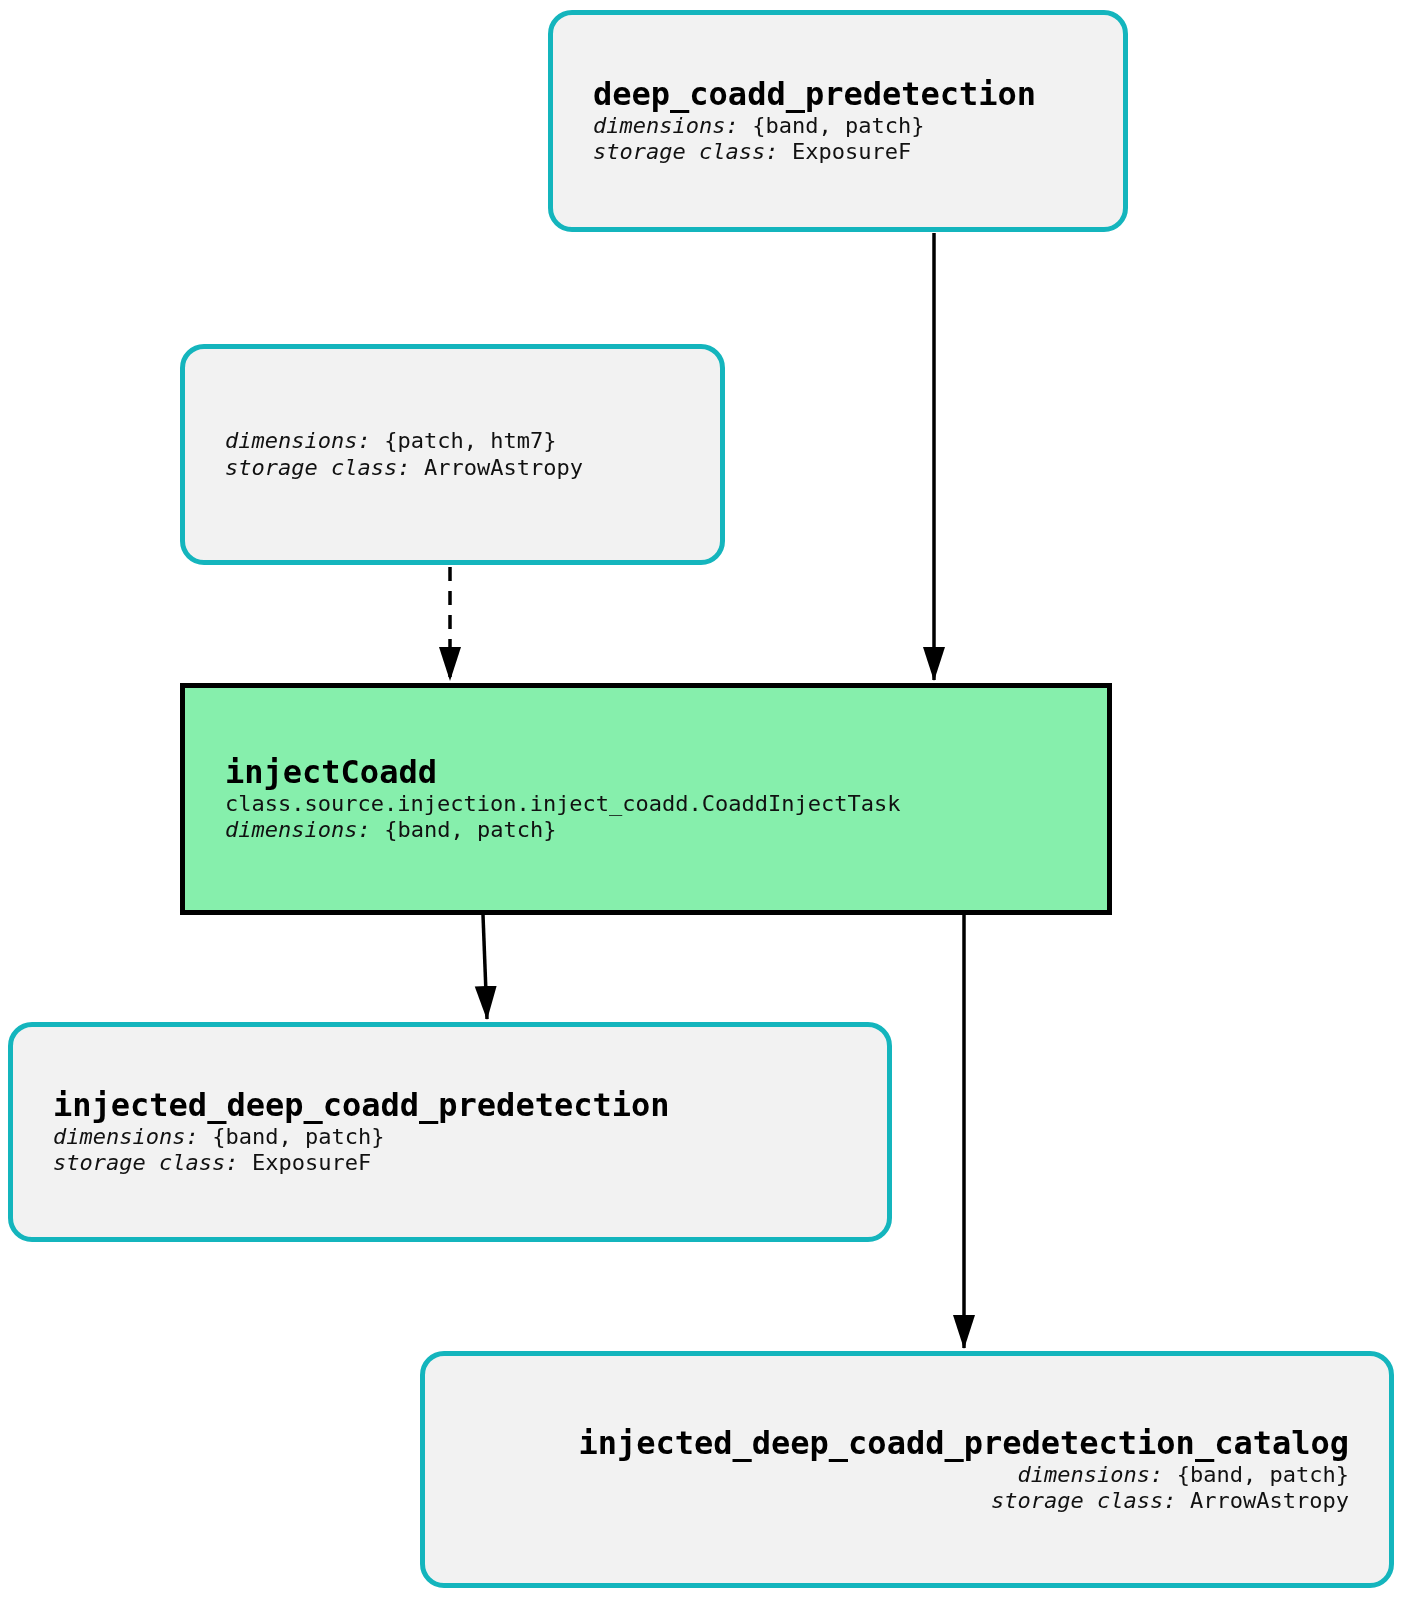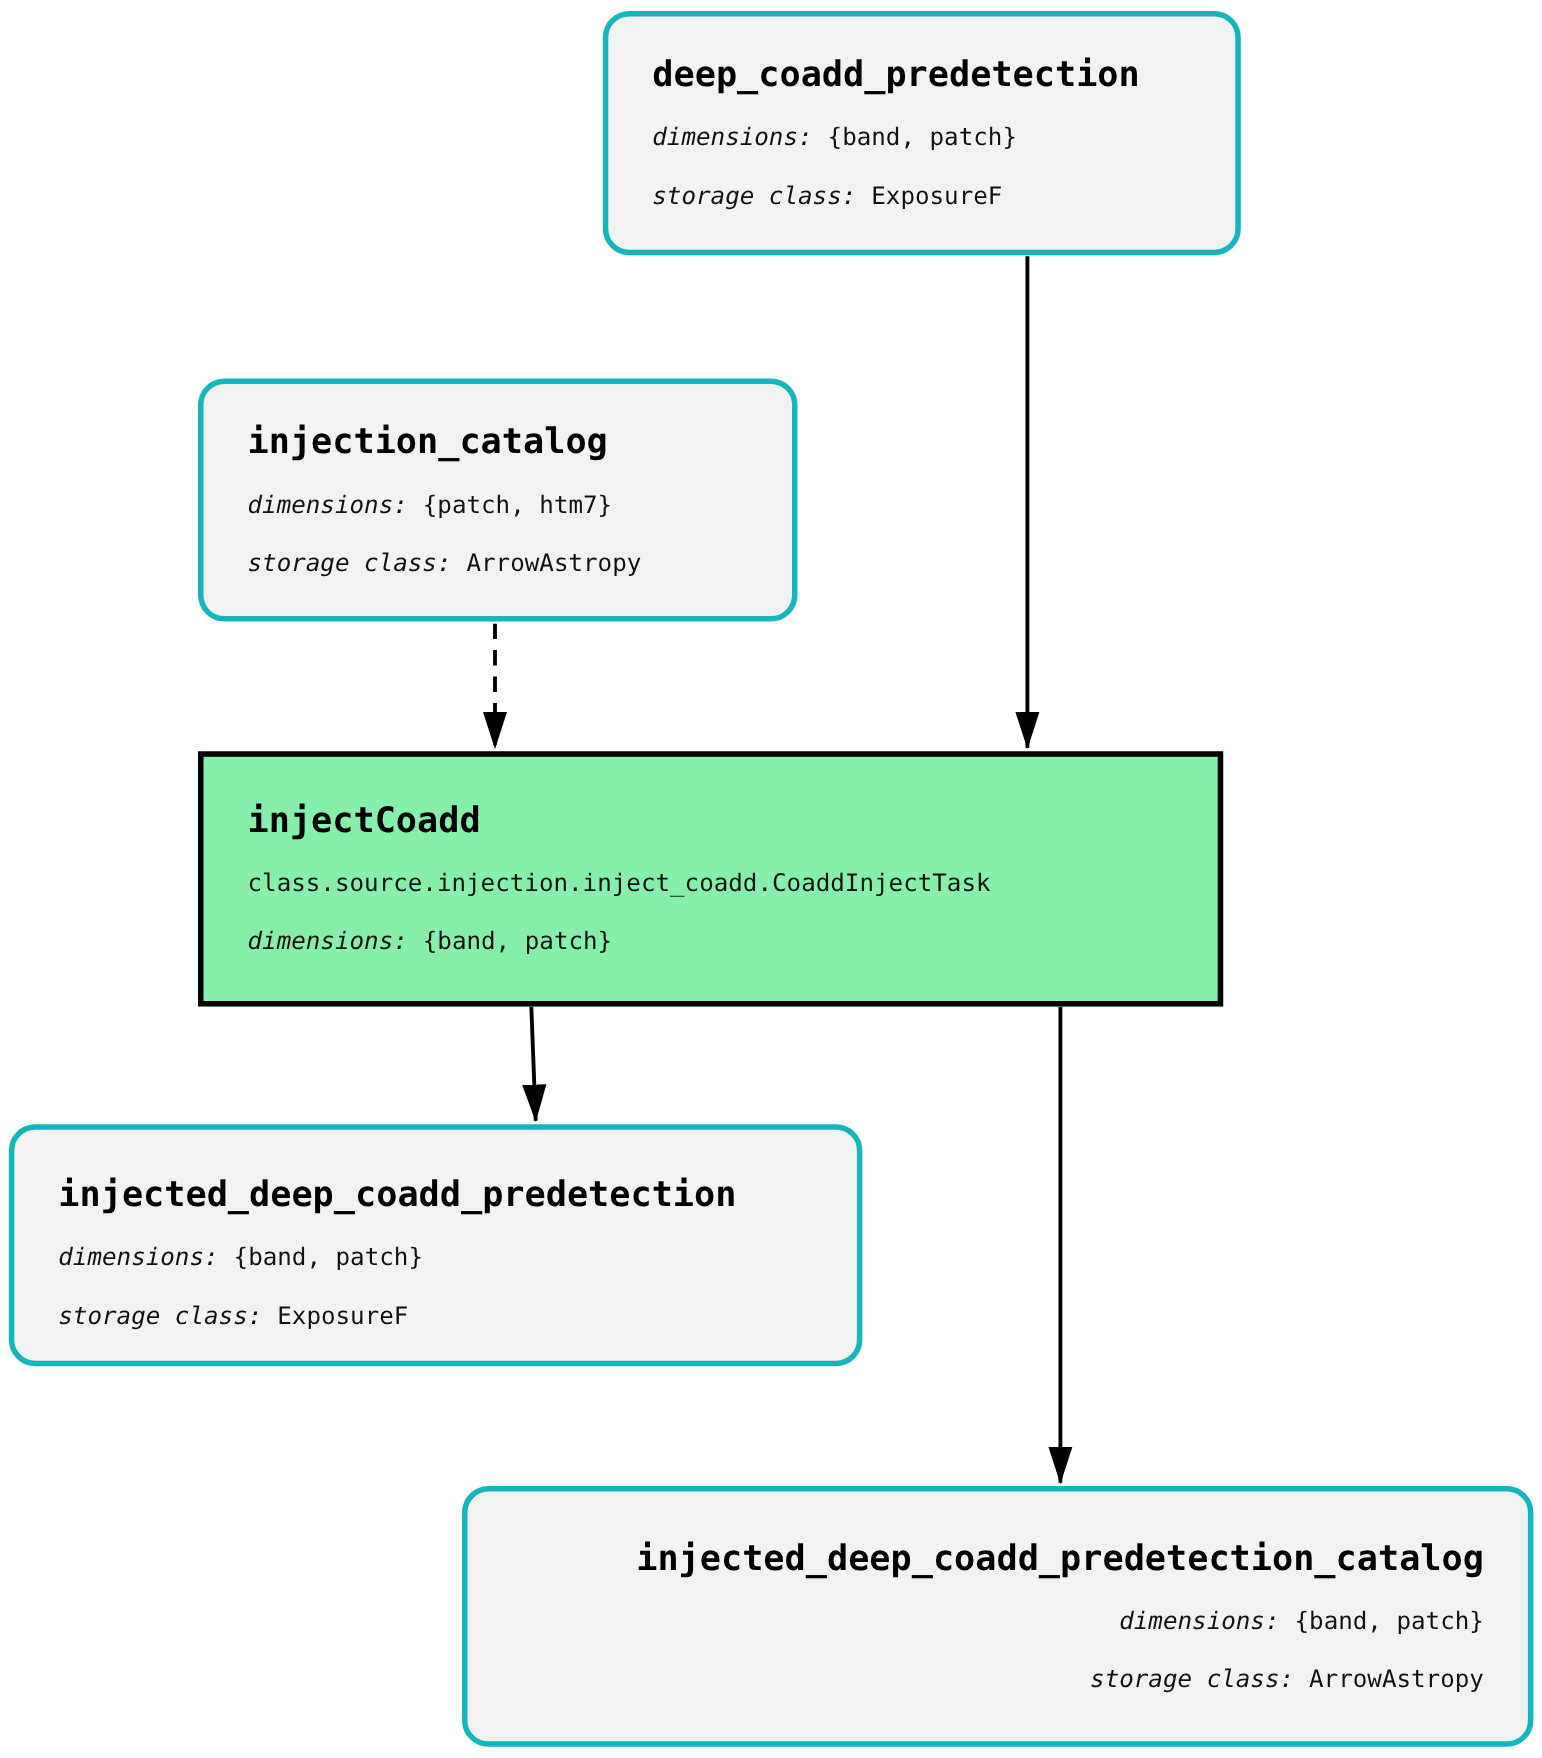--- a/index.html
+++ b/index.html
@@ -8,21 +8,20 @@
     width:1402px;height:1598px;
     background:#ffffff;
     font-family:"DejaVu Sans Mono","Liberation Mono",monospace;
     overflow:hidden;
   }
   .edges{position:absolute;left:0;top:0;width:1402px;height:1598px;}
   .node{
     position:absolute;
     box-sizing:border-box;
     display:flex;flex-direction:column;justify-content:center;
-    gap:27px;
     padding:26px 40px;
   }
   .dataset{
     background:#f2f2f2;
     border:5px solid #14b5bd;
     border-radius:24px;
   }
   .task{
     background:#86efac;
     border:5px solid #000000;
@@ -38,21 +37,21 @@
   .node-line{
     font-size:22px;
     line-height:1.2;
     color:#111111;
     white-space:nowrap;
   }
   .lbl{font-style:italic;margin-right:0.62em;}
   .b1{left:548px;top:10px;width:580px;height:222px;}
   .b2{left:180px;top:344px;width:545px;height:221px;}
   .b3{left:180px;top:683px;width:932px;height:232px;}
-  .b4{left:8px;top:1022px;width:776px;height:220px;justify-content:flex-end;}
+  .b4{left:8px;top:1022px;width:884px;height:220px;}
   .b5{left:420px;top:1351px;width:974px;height:237px;text-align:right;}
 </style>
 </head>
 <body>
 
 <div class="canvas">
 
   <svg class="edges" viewBox="0 0 1402 1598" xmlns="http://www.w3.org/2000/svg">
     <defs>
       <marker id="arrowhead" markerUnits="userSpaceOnUse" markerWidth="34" markerHeight="26" viewBox="0 0 34 26" refX="33" refY="13" orient="auto">
@@ -69,21 +68,20 @@
     <div class="node-title">deep_coadd_predetection</div>
     <div class="node-line">
       <span class="lbl">dimensions:</span><span>{band, patch}</span>
     </div>
     <div class="node-line">
       <span class="lbl">storage class:</span><span>ExposureF</span>
     </div>
   </div>
 
   <div class="node dataset b2">
-    <div class="node-title">injection_catalog</div>
     <div class="node-line">
       <span class="lbl">dimensions:</span><span>{patch, htm7}</span>
     </div>
     <div class="node-line">
       <span class="lbl">storage class:</span><span>ArrowAstropy</span>
     </div>
   </div>
 
   <div class="node task b3">
     <div class="node-title">injectCoadd</div>

